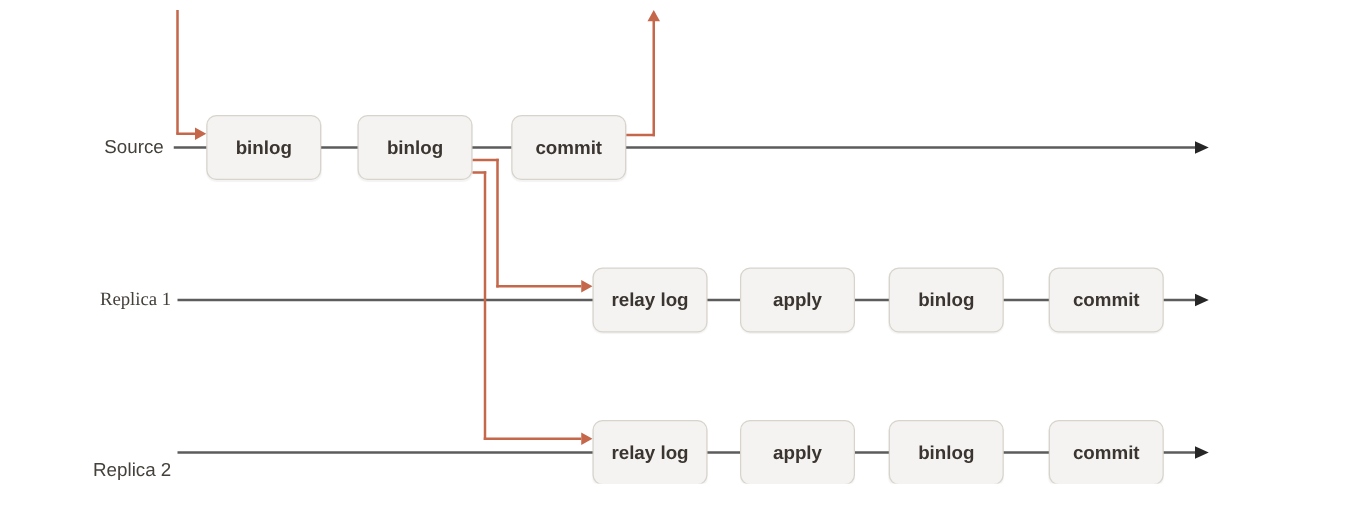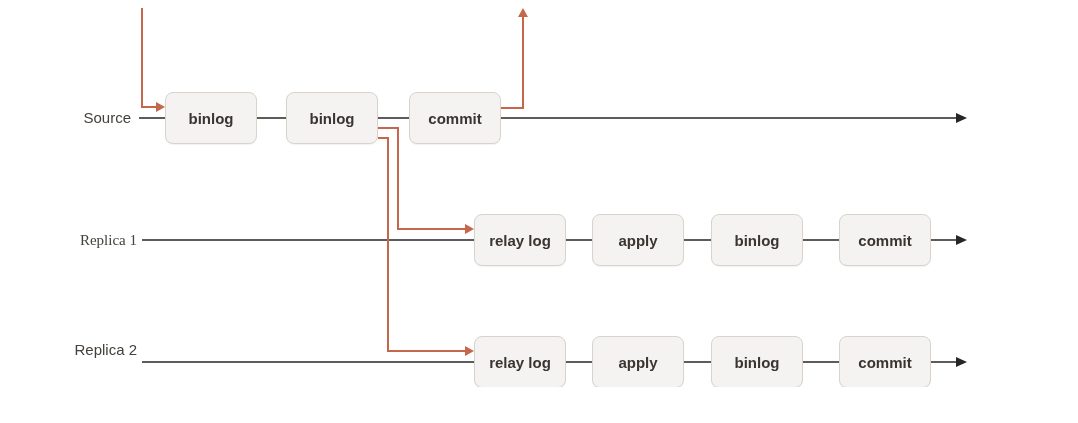--- a/index.html
+++ b/index.html
@@ -42,21 +42,21 @@
     border-bottom:9px solid #c4674a;
   }
 </style>
 </head>
 <body>
 
 <div class="canvas">
 
   <div class="lbl" style="left:0;width:131px;top:108px;">Source</div>
   <div class="lbl" style="left:0;width:137px;top:230px;font-family:Liberation Serif, serif;">Replica 1</div>
-  <div class="lbl" style="left:0;width:137px;top:340px;">Replica 2</div>
+  <div class="lbl" style="left:0;width:137px;top:367px;">Replica 2</div>
 
   <div class="gline" style="left:139px;top:117px;width:817px;"></div>
   <div class="gline" style="left:142px;top:239px;width:814px;"></div>
   <div class="gline" style="left:142px;top:361px;width:814px;"></div>
 
   <div class="head-dark" style="left:956px;top:113px;"></div>
   <div class="head-dark" style="left:956px;top:235px;"></div>
   <div class="head-dark" style="left:956px;top:357px;"></div>
 
   <div>

